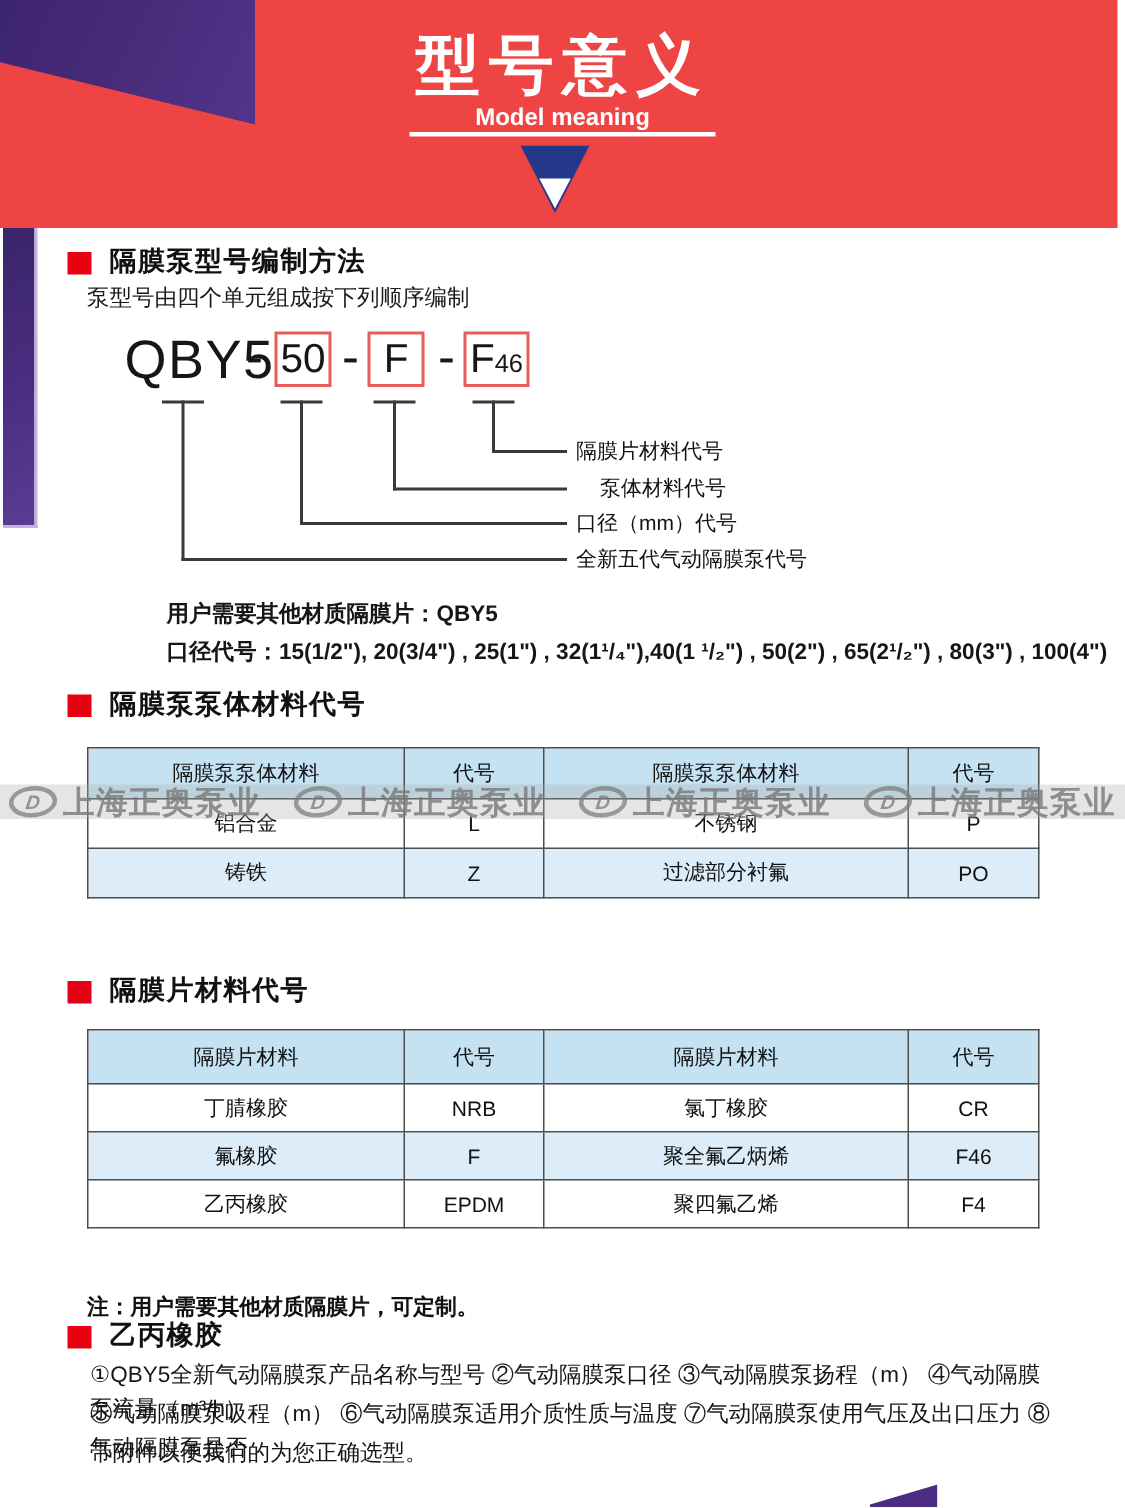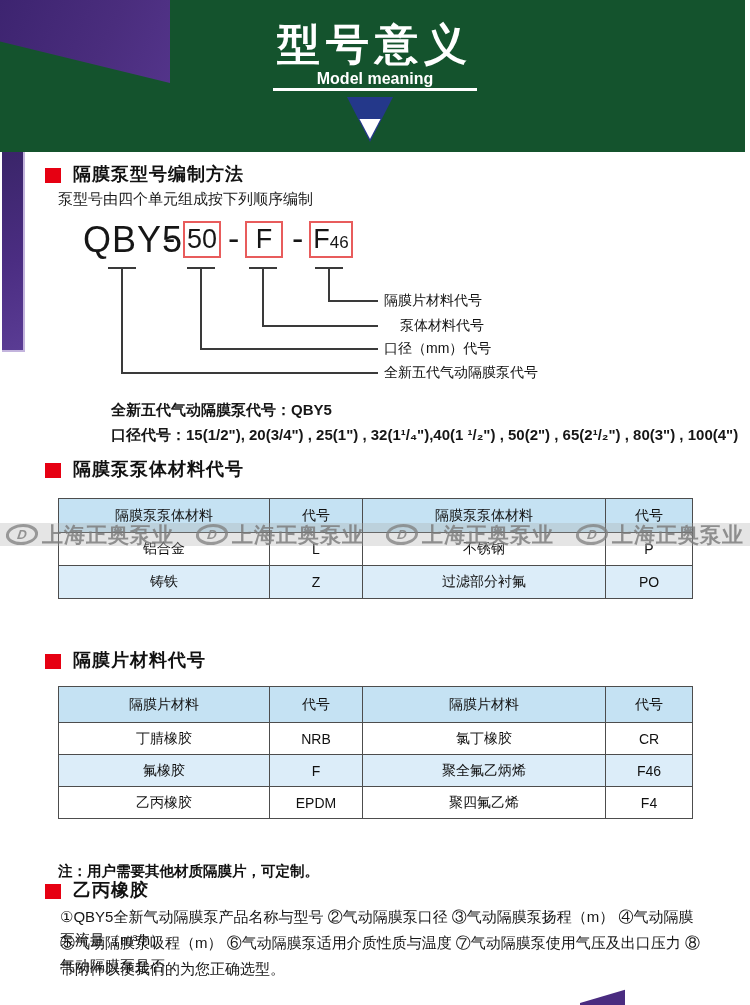--- a/index.html
+++ b/index.html
@@ -6,21 +6,21 @@
   html,body { background:#ffffff; }
   body { font-family:"Liberation Sans", sans-serif; }
   #page {
     position:relative; width:750px; height:1005px;
     background:#ffffff; overflow:hidden; margin:0 auto;
   }
 
   
   .header {
     position:absolute; left:0; top:0; width:745px; height:152px;
-    background:#14532d;
+    background:#ef4444;
   }
   .corner-poly {
     position:absolute; left:0; top:0; width:170px; height:83px;
     background:linear-gradient(115deg,#3d2470 0%,#4a2d7d 60%,#53348a 100%);
     clip-path:polygon(0 0, 100% 0, 100% 100%, 0 50%);
   }
   .title-wrap { position:absolute; left:175px; top:21px; width:400px; text-align:center; }
   .page-title {
     color:#ffffff; font-size:43px; font-weight:bold; letter-spacing:6px; line-height:46px;
   }
@@ -153,21 +153,21 @@
   <div class="tbar" style="left:249px;"></div>
   <div class="vline" style="left:262px; height:60px;"></div>
   <div class="hline" style="left:262px; top:325px; width:116px;"></div>
   <div class="dlabel" style="top:318px;margin-left:16px;">泵体材料代号</div>
 
   <div class="tbar" style="left:315px;"></div>
   <div class="vline" style="left:328px; height:35px;"></div>
   <div class="hline" style="left:328px; top:300px; width:50px;"></div>
   <div class="dlabel" style="top:293px;">隔膜片材料代号</div>
 
-  <div class="info-line" style="top:401px;">全新五代气动隔膜泵代号：QBY5</div>
+  <div class="info-line" style="top:401px;">用户需要其他材质隔膜片：QBY5</div>
   <div class="info-line" style="top:426px;">口径代号：15(1/2"), 20(3/4") , 25(1") ,  32(1¹/₄"),40(1 ¹/₂") , 50(2") , 65(2¹/₂") , 80(3") , 100(4")</div>
 
   <div class="bullet" style="left:45px; top:463px;"></div>
   <div class="sec-heading" style="left:73px; top:459px;">隔膜泵泵体材料代号</div>
 
   <table class="mat" style="top:498px;">
     <colgroup>
         <col style="width:211px">
         <col style="width:93px">
         <col style="width:243px">

